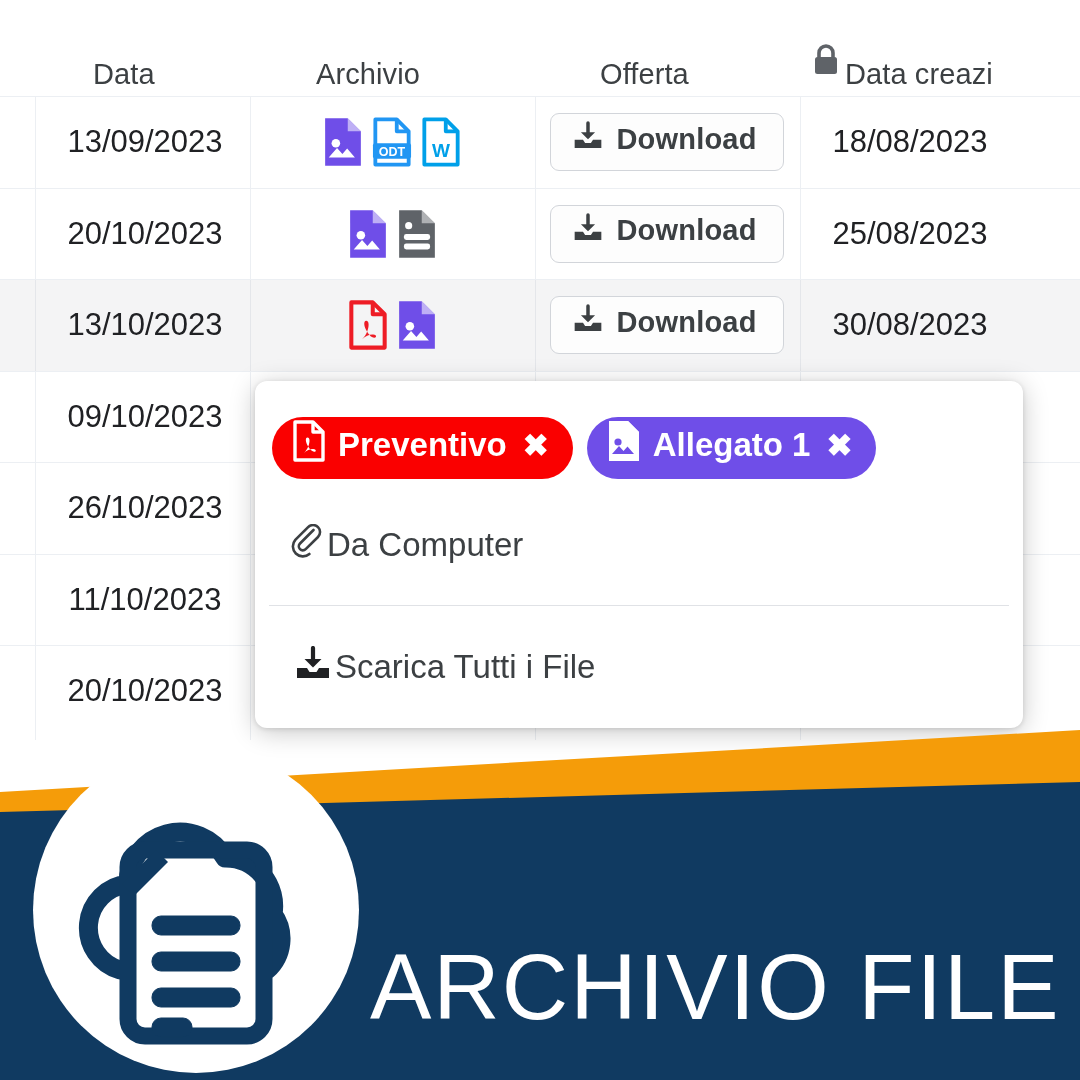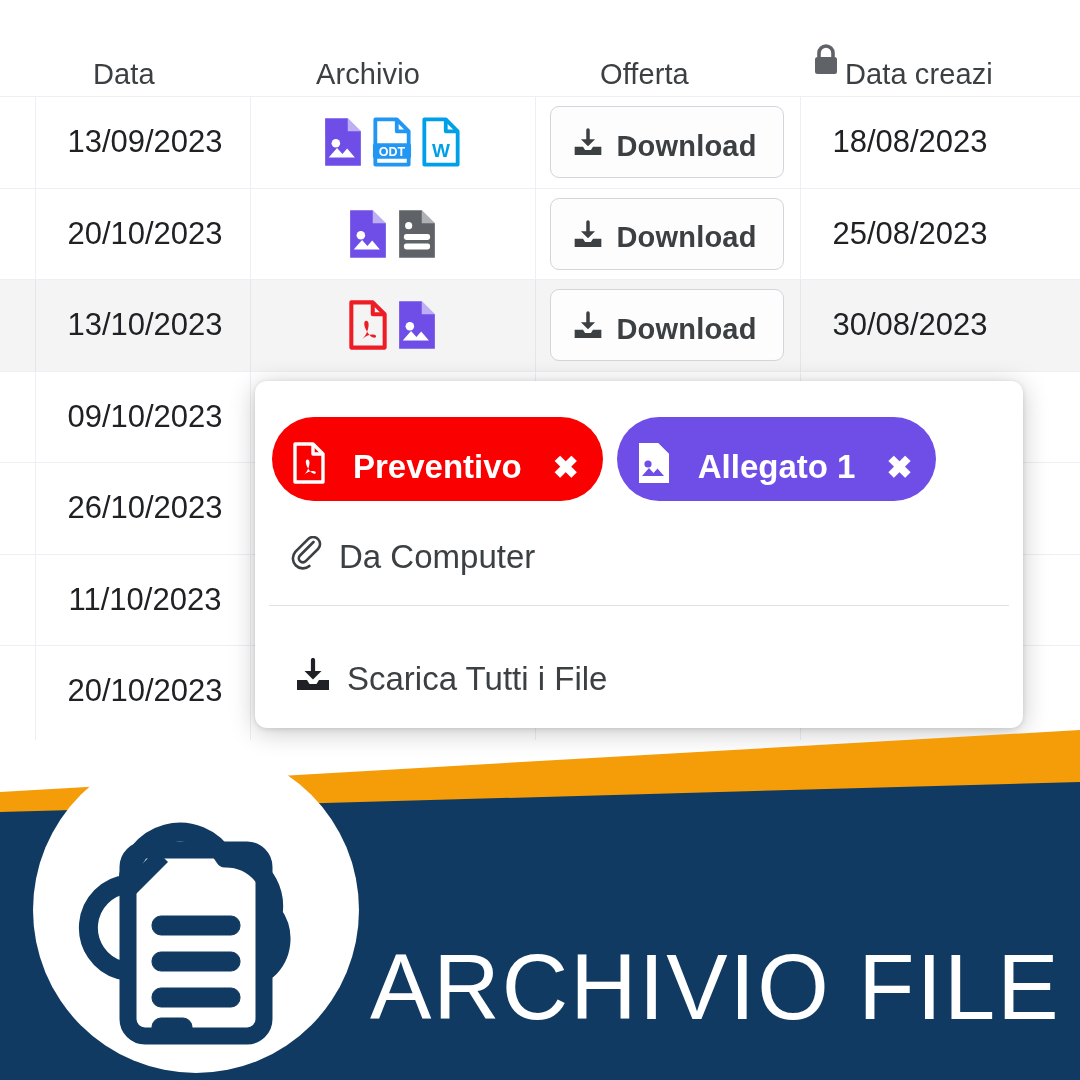--- a/index.html
+++ b/index.html
@@ -53,42 +53,42 @@
   .cell-off {
     position:absolute; left:537px; width:260px; height:100%;
     display:flex; align-items:center; justify-content:center;
   }
 
   .dl-btn {
     display:flex; align-items:center; gap:13px;
     border:1px solid #d2d5da; border-radius:9px;
     background:#fdfdfd; color:#3c4043;
     font-size:29px; font-weight:700; letter-spacing:.2px;
-    padding:21px 26px 13px 22px;
+    padding:7px 26px 13px 22px;
     white-space:nowrap; cursor:pointer;
   }
 
   
   .popup {
     position:absolute; left:255px; top:381px; width:768px; height:347px;
     background:#fff; border-radius:12px;
     box-shadow:0 4px 26px rgba(0,0,0,.22), 0 1px 5px rgba(0,0,0,.12);
     z-index:20;
   }
   .chips { position:absolute; left:17px; top:36px; display:flex; gap:14px; align-items:center; }
   .chip {
-    display:flex; align-items:center; gap:27px;
-    border-radius:999px; padding:25px 24px 9px 20px;
+    display:flex; align-items:center; gap:12px;
+    border-radius:999px; padding:3px 24px 9px 20px;
     color:#fff; font-size:33px; font-weight:700; white-space:nowrap; cursor:pointer;
   }
   .chip .x { font-size:31px; font-weight:900; margin-left:4px; line-height:1; }
 
   .pop-item {
-    position:absolute; display:flex; align-items:center; gap:16px;
-    font-size:33px; color:#3c4043; white-space:nowrap; cursor:pointer;margin-top:12px;
+    position:absolute; display:flex; align-items:center; gap:4px;
+    font-size:33px; color:#3c4043; white-space:nowrap; cursor:pointer;
   }
   .pop-computer { left:34px; top:143px; }
   .pop-download { left:40px; top:265px; }
   .pop-sep { position:absolute; left:14px; top:224px; width:740px; height:1px; background:#e0e2e6; }
 
   
   .banner { position:absolute; left:0; bottom:0; width:1080px; height:350px; z-index:30; }
   .banner-text {
     position:absolute; left:370px; top:205px;
     font-size:92px; font-weight:400; color:#ffffff;

